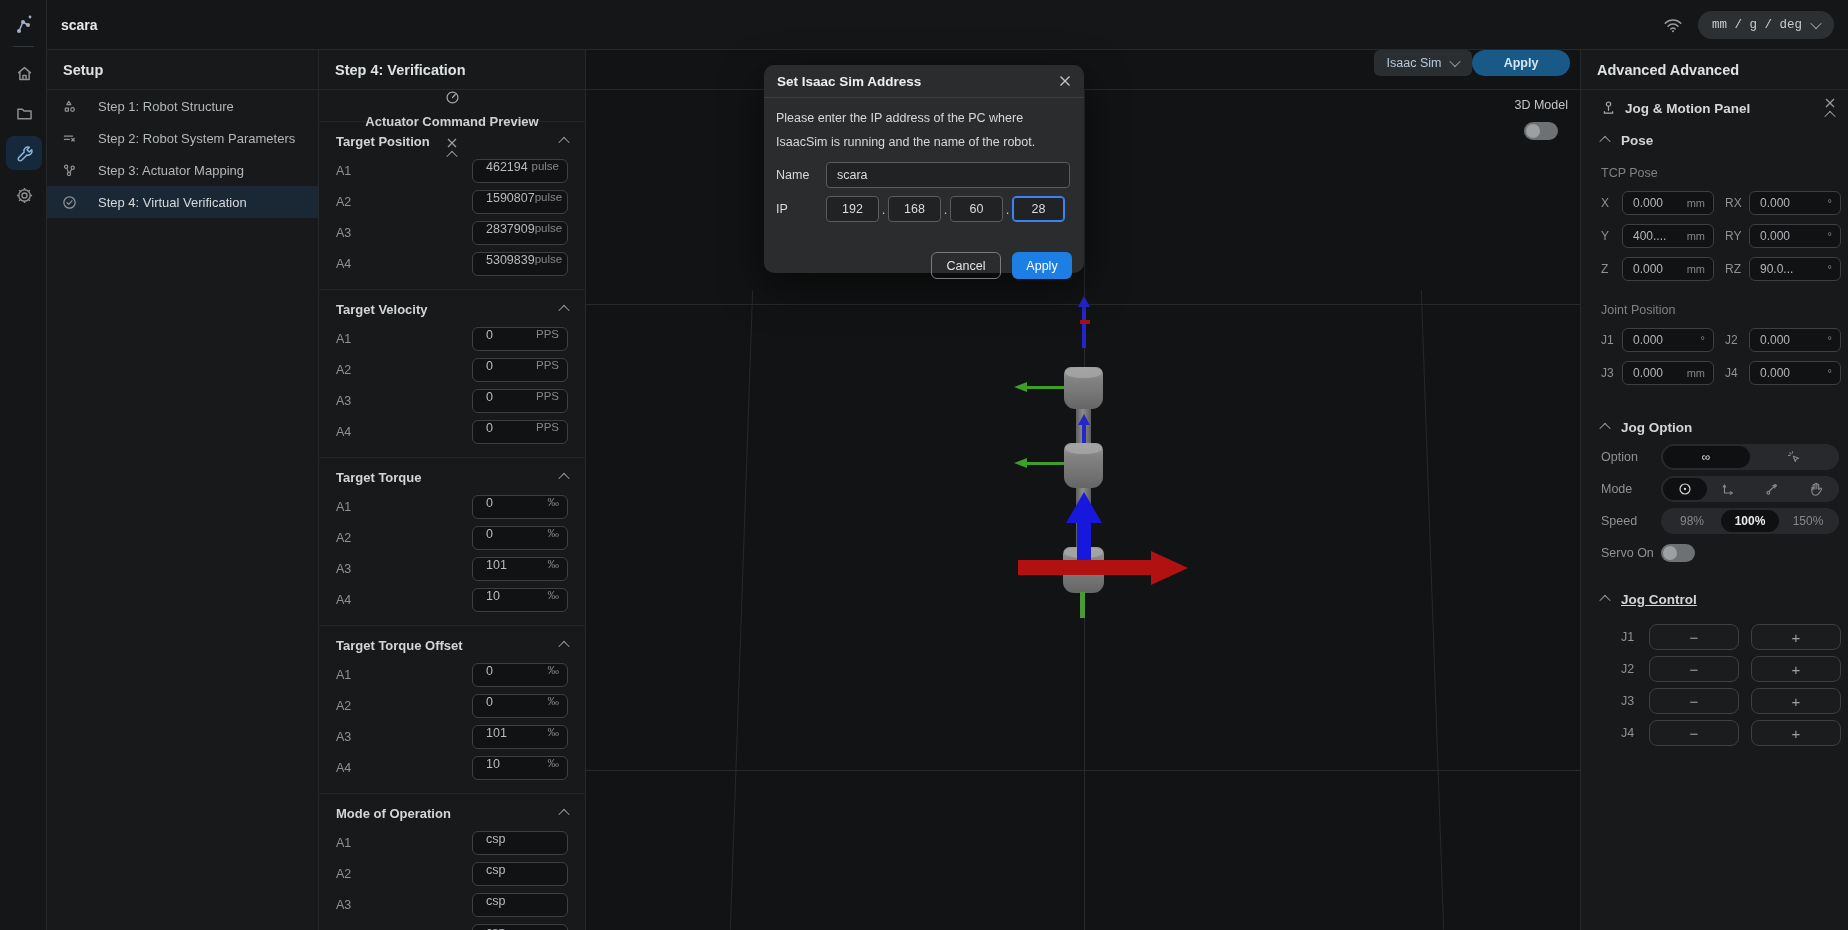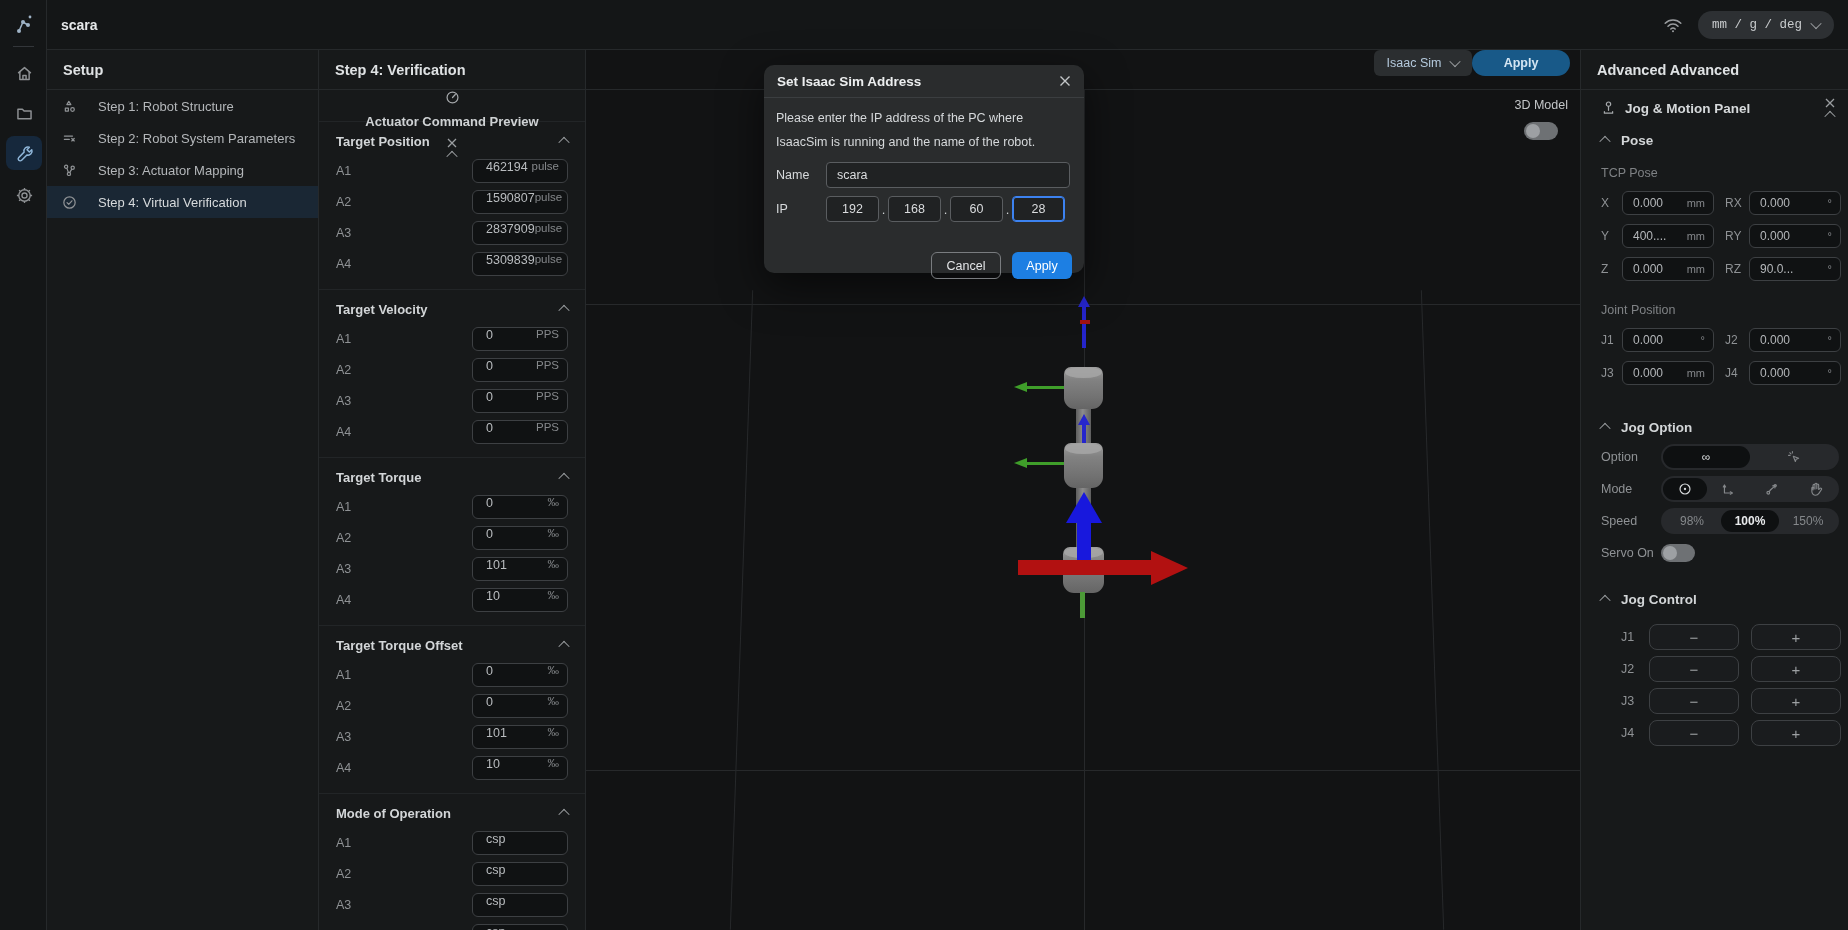--- a/index.html
+++ b/index.html
@@ -604,21 +604,21 @@
       </div>
     </div>
 
     <div class="orow">
       <span class="olabel">Servo On</span>
       <span class="toggle">
           <span class="knob"></span>
         </span>
     </div>
 
-    <div class="sec-h" style="margin-top:16px;">
+    <div class="sec-h" style="margin-top:16px;text-decoration:underline;">
       <span class="chev up"></span>
       <span>Jog Control</span>
     </div>
 
     <div class="jrow" style="margin-top:8px;">
       <span class="jlabel">J1</span>
       <button class="jogbtn">−</button>
       <button class="jogbtn">+</button>
     </div>
     <div class="jrow">

